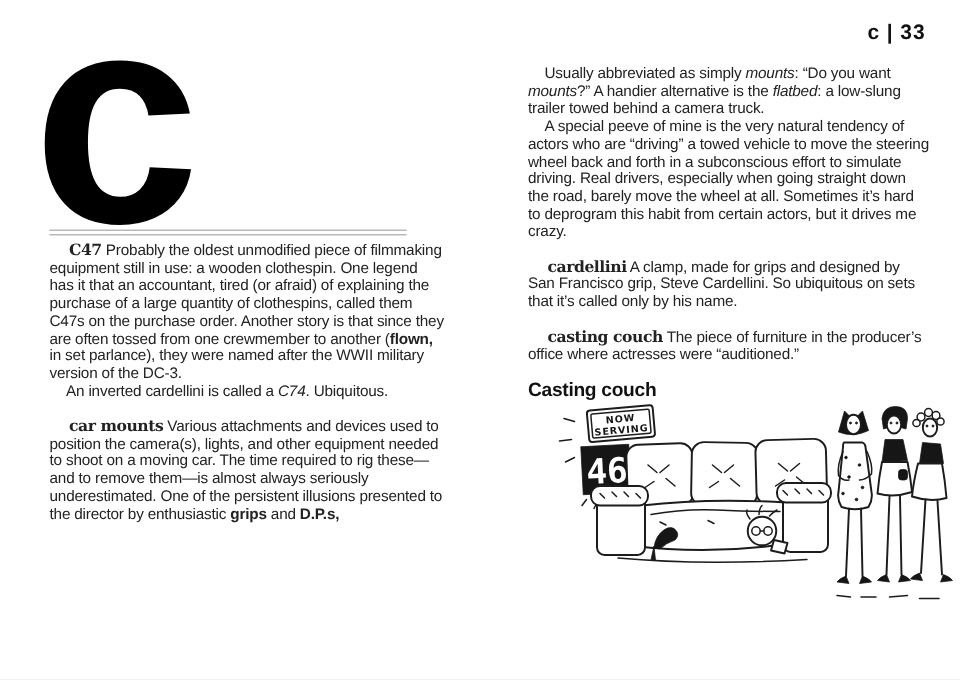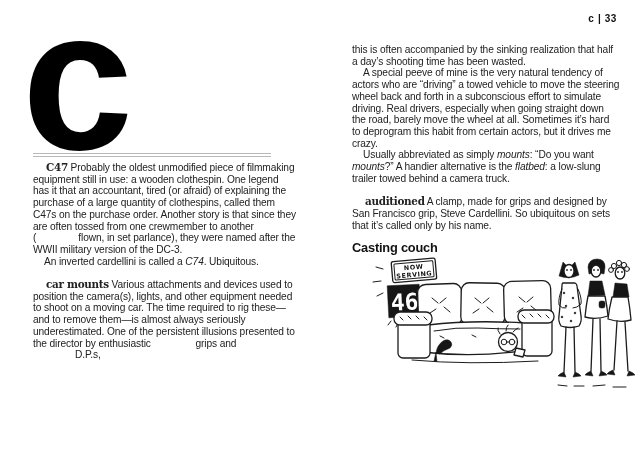--- a/index.html
+++ b/index.html
@@ -5,25 +5,25 @@
   html,body { margin:0; padding:0; background:#e8e8e8; }
   .page {
     position:relative; width:640px; height:453px; background:#ffffff;
     font-family:"Liberation Sans", sans-serif; color:#222; overflow:hidden;
   }
   .body-text { font-size:10.2px; line-height:11.7px; letter-spacing:-0.12px; text-align:left; }
   .body-text p { margin:0; }
   .ind { text-indent:11px; }
   .entry-gap { margin-top:11.7px; }
   .hw { font-family:"DejaVu Serif", serif; font-weight:bold; font-size:10.4px; letter-spacing:-0.3px;margin-left:13px; }
-  .b { font-weight:normal;margin-left:42px; }
+  .b { font-weight:bold; }
   .i { font-style:italic; }
   .pageheader {
     position:absolute; top:13px; right:23px;
-    font-size:10px; font-weight:bold; letter-spacing:0.6px; color:#111;
+    font-size:14px; font-weight:bold; letter-spacing:0.6px; color:#111;
   }
   .dropcap {
     position:absolute; left:22px; top:-20px;
     font-size:200px; font-weight:bold; line-height:1; color:#000;
   }
   .rule {
     position:absolute; left:33px; top:153px; width:238px; height:2px;
     border-top:1px solid #b9b9b9; border-bottom:1px solid #b9b9b9;
   }
   .leftcol  { position:absolute; left:33px;  top:162px; width:263px; }
@@ -54,26 +54,28 @@
     <div>
       <p><span class="hw">C47</span><span>  Probably the oldest unmodified piece of filmmaking equipment still in use: a wooden clothespin. One legend has it that an accountant, tired (or afraid) of explaining the purchase of a large quantity of clothespins, called them C47s on the purchase order. Another story is that since they are often tossed from one crewmember to another (</span><span class="b">flown,</span><span> in set parlance), they were named after the WWII military version of the DC-3.</span></p>
       <p class="ind"><span>An inverted cardellini is called a </span><span class="i">C74</span><span>. Ubiquitous.</span></p>
     </div>
     <div class="entry-gap">
       <p><span class="hw">car mounts</span><span> Various attachments and devices used to position the camera(s), lights, and other equipment needed to shoot on a moving car. The time required to rig these—and to remove them—is almost always seriously underestimated. One of the persistent illusions presented to the director by enthusiastic </span><span class="b">grips</span><span> and </span><span class="b">D.P.s,</span></p>
     </div>
   </div>
 
   <div class="rightcol body-text">
-    <p><span>this is often accompanied by the sinking realization that half a day’s shooting time has been wasted.</span></p>
+    <p class="ind"><span>Usually abbreviated as simply </span><span class="i">mounts</span><span>: “Do you want </span><span class="i">mounts</span><span>?” A handier alternative is the </span><span class="i">flatbed</span><span>: a low-slung trailer towed behind a camera truck.</span></p>
     <p class="ind"><span>A special peeve of mine is the very natural tendency of actors who are “driving” a towed vehicle to move the steering wheel back and forth in a subconscious effort to simulate driving. Real drivers, especially when going straight down the road, barely move the wheel at all. Sometimes it’s hard to deprogram this habit from certain actors, but it drives me crazy.</span></p>
-    <p class="ind"><span>Usually abbreviated as simply </span><span class="i">mounts</span><span>: “Do you want </span><span class="i">mounts</span><span>?” A handier alternative is the </span><span class="i">flatbed</span><span>: a low-slung trailer towed behind a camera truck.</span></p>
 
     <div class="entry-gap">
-      <p><span class="hw">auditioned</span><span> A clamp, made for grips and designed by San Francisco grip, Steve Cardellini. So ubiquitous on sets that it’s called only by his name.</span></p>
+      <p><span class="hw">cardellini</span><span> A clamp, made for grips and designed by San Francisco grip, Steve Cardellini. So ubiquitous on sets that it’s called only by his name.</span></p>
+    </div>
+    <div class="entry-gap">
+      <p><span class="hw">casting couch</span><span> The piece of furniture in the producer’s office where actresses were “auditioned.”</span></p>
     </div>
 
     <div class="caption">Casting couch</div>
 
     <svg class="illo" width="288" height="146" viewBox="0 0 288 146" xmlns="http://www.w3.org/2000/svg">
 
       <g class="sk thin">
         <path d="M31,12 l-7,-2 M29,24 l-8,1 M31,36 l-6,3"></path>
         <path d="M39,64 l-3,4 M46,66 l-2,4 M53,67 l-1,4"></path>
       </g>

